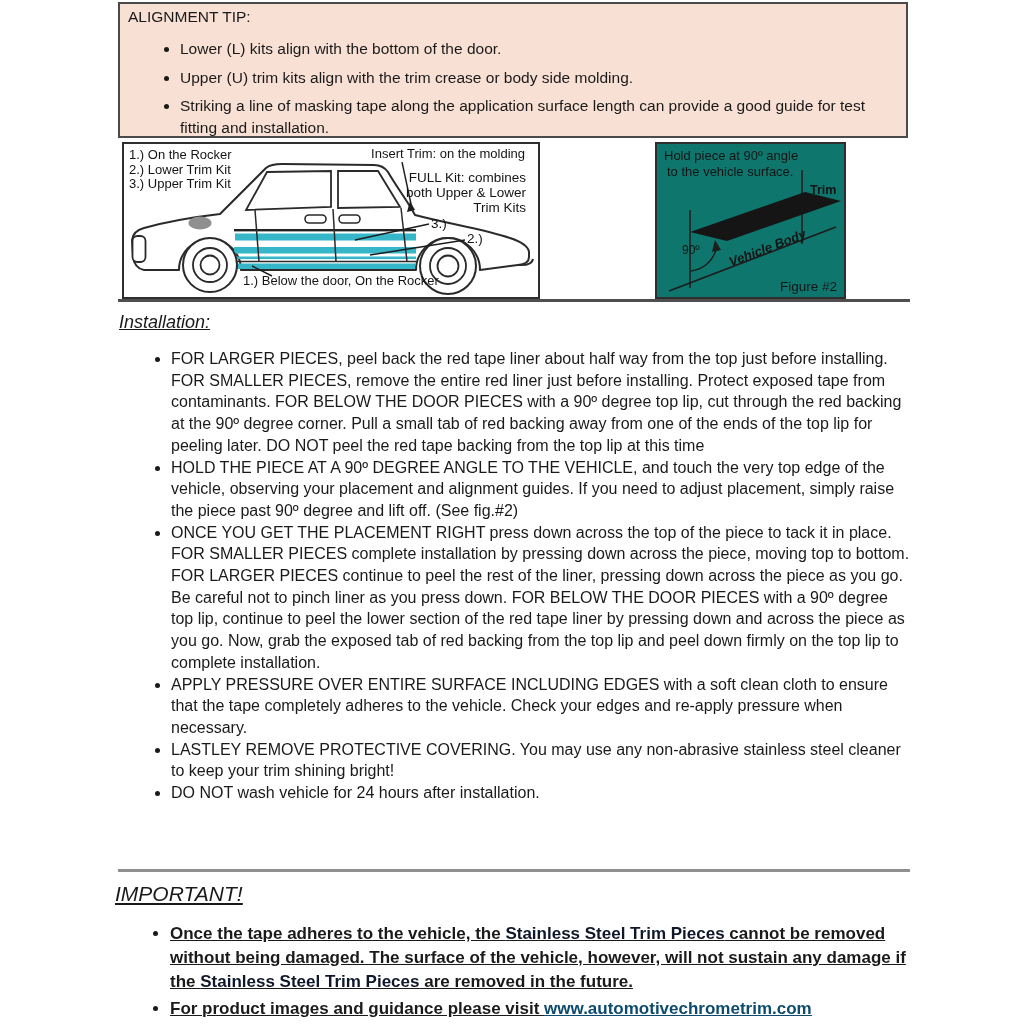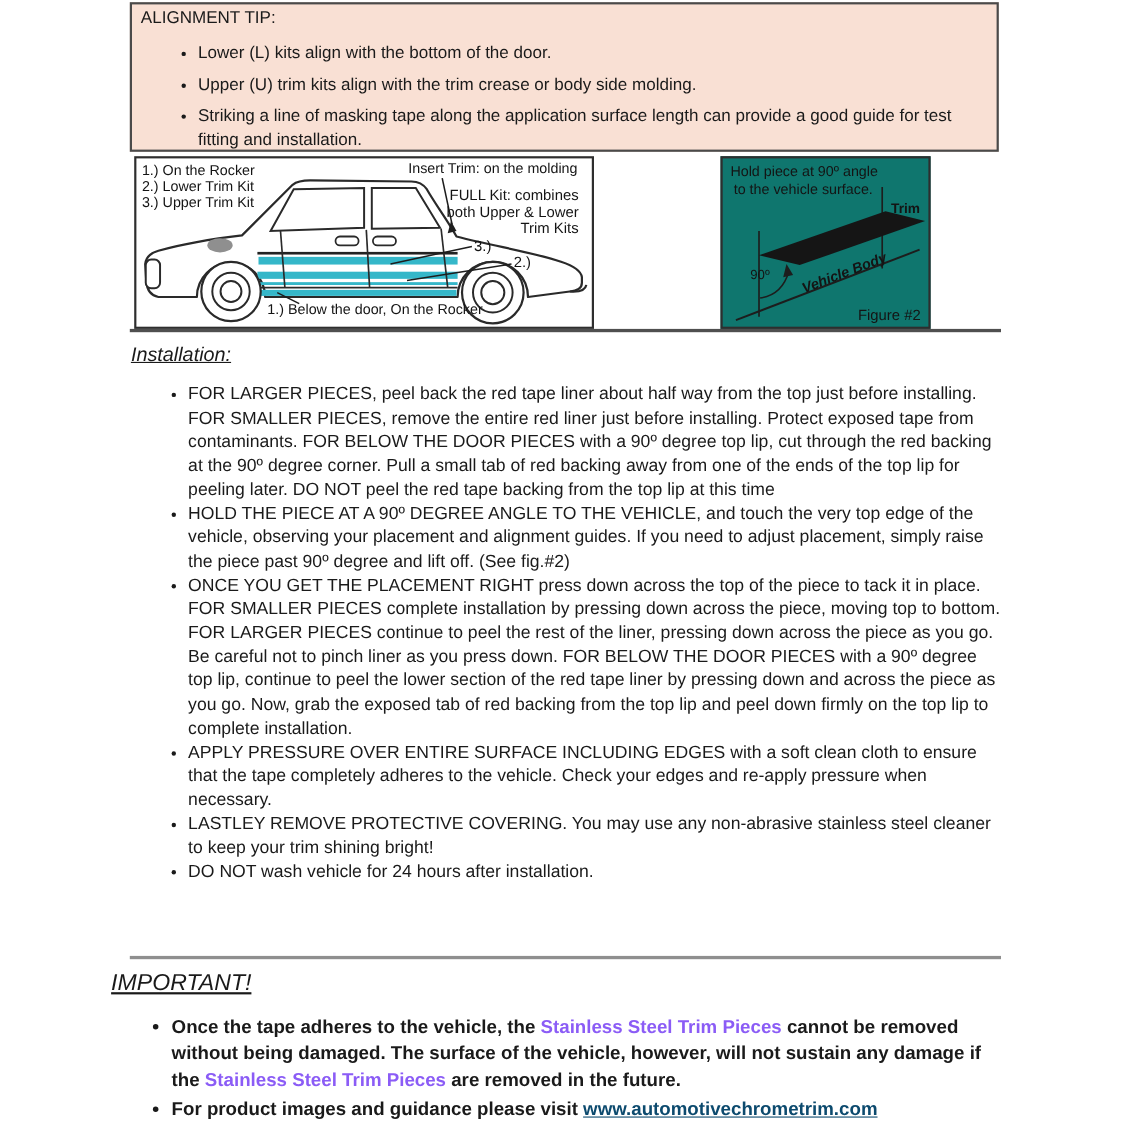--- a/index.html
+++ b/index.html
@@ -27,26 +27,26 @@
   .rule-gray{top:869px;border-top:3px solid #8f8f8f;}
 
   
   .installation{position:absolute;left:118px;top:310px;width:794px;}
   .sec-head{font-style:italic;text-decoration:underline;font-weight:400;
             font-size:18px;line-height:24px;margin:0 0 14px 1px;}
   .install-list{margin:0;padding-left:53px;}
   .install-list li{font-size:16px;line-height:21.7px;}
 
   
-  .important{position:absolute;left:100px;top:880px;width:794px;}
+  .important{position:absolute;left:114px;top:880px;width:794px;text-decoration:underline;}
   .imp-head{font-style:italic;text-decoration:underline;font-weight:400;
             font-size:21px;line-height:28px;margin:0 0 14px 1px;}
   .imp-list{margin:0;padding-left:56px;}
   .imp-list li{font-size:17px;font-weight:700;line-height:24px;margin-bottom:3px;}
-  .red{color:#8b5cf6;}
+  .red{color:#0f172a;}
   .link{color:#0c4a6e;text-decoration:underline;font-weight:700;cursor:pointer;}
 </style>
 </head>
 <body>
 
 <div class="page">
 
   <div class="tip-box">
     <p class="tip-title">ALIGNMENT TIP:</p>
     <ul class="tip-list">

